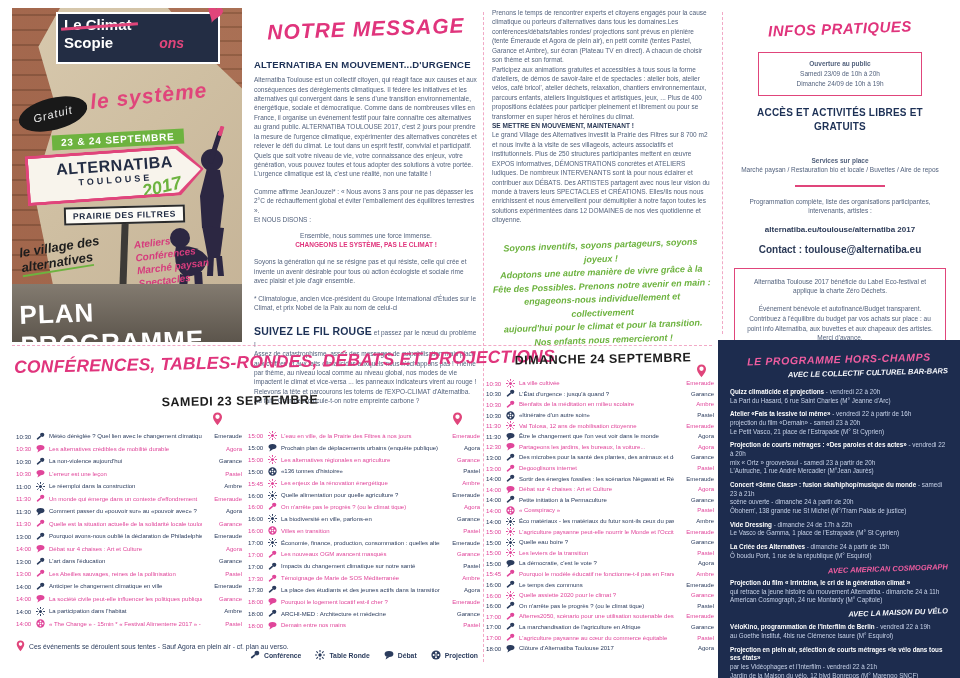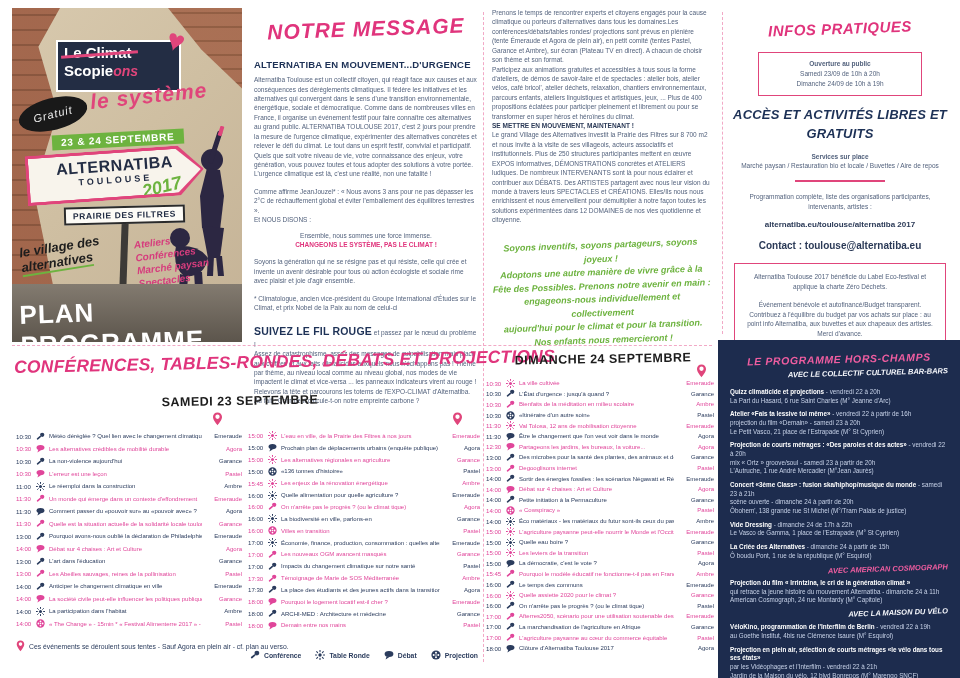--- a/index.html
+++ b/index.html
@@ -10,27 +10,27 @@
   .dash-h{position:absolute;border-top:1px dashed #f2a9c6;}
   
   .poster{position:absolute;left:12px;top:8px;width:230px;height:334px;overflow:hidden;
           background:linear-gradient(135deg,#d8c9ae 0%,#cfbfa2 45%,#c4b296 100%);}
   .poster::before{content:"";position:absolute;left:0;top:0;bottom:58px;width:48px;opacity:.85;
           background:repeating-linear-gradient(0deg,#9a573d 0 13px,#7c432c 13px 15px);
           clip-path:polygon(0 0,100% 0,55% 14%,95% 38%,45% 66%,85% 100%,0 100%);}
   .poster::after{content:"";position:absolute;right:0;top:0;width:74px;height:130px;opacity:.8;
           background:repeating-linear-gradient(0deg,#a05c41 0 12px,#82462c 12px 14px);
           clip-path:polygon(100% 0,0 0,45% 32%,100% 62%);}
-  .plate{position:absolute;left:44px;top:32px;width:125px;height:52px;background:#232d44;z-index:3;
+  .plate{position:absolute;left:44px;top:4px;width:164px;height:52px;background:#232d44;z-index:3;
          box-shadow:inset 0 0 0 2px #fff;padding:4px 8px;box-sizing:border-box;color:#fff;}
   .plate .l1{display:inline-block;font-weight:bold;font-size:15px;position:relative;}
   .plate .l1::after{content:"";position:absolute;left:-3px;right:-6px;top:55%;height:3px;
          background:#e0457b;transform:rotate(-4deg);}
   .plate .l2{font-weight:bold;font-size:15px;display:block;}
-  .plate .ons{color:#e0457b;font-style:italic;font-size:14px;}
+  .plate .ons{color:#e0457b;font-style:italic;font-size:14px;margin-left:46px;}
   .heart{position:absolute;right:-4px;top:-16px;color:#e0457b;font-size:30px;transform:rotate(18deg);}
   .systeme{position:absolute;left:78px;top:76px;z-index:3;color:#e0457b;font-size:21px;
          font-style:italic;font-weight:bold;transform:rotate(-6deg);letter-spacing:1px;}
   .gratuit{position:absolute;left:6px;top:90px;width:70px;height:32px;background:#191919;z-index:3;
          border-radius:50%;transform:rotate(-14deg);color:#eee;font-style:italic;font-size:11px;
          display:flex;align-items:center;justify-content:center;letter-spacing:1px;}
   .dates{position:absolute;left:40px;top:124px;background:#6db33f;color:#fff;font-weight:bold;z-index:3;
          font-size:10px;padding:2px 9px;transform:rotate(-3deg);letter-spacing:.8px;}
   .arrow{position:absolute;left:14px;top:142px;width:178px;height:50px;z-index:4;background:#e0457b;
          clip-path:polygon(0 0,86% 0,100% 50%,86% 100%,0 100%);transform:rotate(-4deg);}
@@ -66,21 +66,21 @@
   .h-sec{color:#1d3156;font-weight:bold;font-size:9.5px;margin:10px 0 3px;letter-spacing:.2px;}
   .h-green{color:#6db33f;font-weight:bold;font-style:italic;font-size:9px;letter-spacing:.4px;}
   .center{text-align:center;}
   .pinkline{color:#e0347c;font-weight:bold;}
   .greenscript{color:#6db33f;font-style:italic;font-weight:bold;font-size:9px;line-height:1.5;
           transform:rotate(-2deg);margin-top:14px;text-align:center;}
   .i-title{color:#e0347c;font-size:15px;font-weight:bold;font-style:italic;transform:rotate(-2deg);
           margin:10px 0 12px;letter-spacing:.5px;}
   .pbox{border:1.5px solid #e0457b;padding:6px 8px;margin:0 28px 10px;line-height:1.55;}
   .pbox .b1{font-weight:bold;}
-  .h-acces{color:#1d3156;font-weight:bold;font-size:13px;margin:10px 0 8px;letter-spacing:.2px;font-style:italic;}
+  .h-acces{color:#1d3156;font-weight:bold;font-size:10px;margin:10px 0 21px;letter-spacing:.2px;}
   .svc-t{font-weight:bold;margin-top:4px;}
   .pdiv{width:90px;height:2px;background:#e0457b;margin:10px auto;}
   .url{font-weight:bold;font-size:8px;color:#2b3a57;margin:8px 0;}
   .contact{font-weight:bold;font-size:10px;color:#2b3a57;margin:6px 0 10px;}
   .pbox2{border:1.5px solid #e0457b;padding:8px 10px;margin:2px 4px 8px;line-height:1.5;text-align:center;}
   .pbox2 p{margin:0 0 8px;}
   .pbox2 p:last-child{margin:0;}
   .tiny{font-size:4.6px;color:#9aa2b1;letter-spacing:.2px;margin-top:6px;}
   
   .sched-title{position:absolute;left:14px;top:352px;width:480px;color:#e0347c;font-weight:bold;

